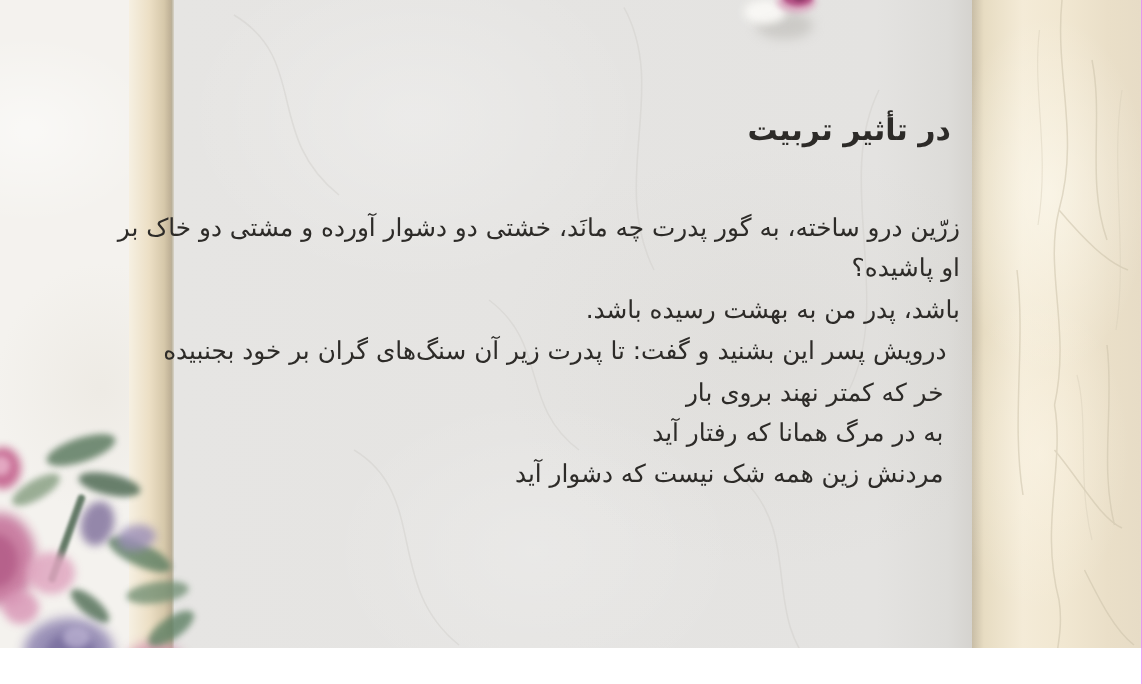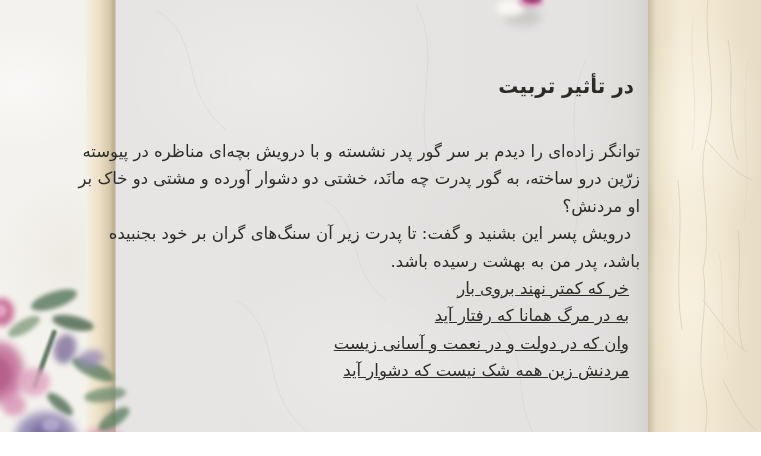--- a/index.html
+++ b/index.html
@@ -46,21 +46,21 @@
   .title{
     position:absolute;top:74px;right:6px;margin:0;
     font-size:20px;font-weight:bold;letter-spacing:0;
   }
   .lines{position:absolute;top:138px;right:0;left:-14px;}
   .line{
     height:27.4px;line-height:27.4px;font-size:16.5px;
     white-space:nowrap;text-align:right;
   }
   .line.indent{padding-right:9px;}
-  .line.verse{padding-right:11px;text-decoration:underline;}
+  .line.verse{padding-right:11px;}
   
   .bouquet{position:absolute;left:-10px;top:270px;width:150px;height:200px;z-index:2;}
   .topflower{position:absolute;left:486px;top:-8px;width:76px;height:40px;z-index:2;}
   .blob{position:absolute;border-radius:50%;}
 </style>
 </head>
 <body>
 
 <div class="stage">
 
@@ -127,25 +127,23 @@
     <div class="blob" style="left:40px;top:152px;width:34px;height:28px;background:#766b9c;filter:blur(3px);opacity:.8;"></div>
     <div class="blob" style="left:52px;top:148px;width:18px;height:14px;background:#c0b7d6;filter:blur(2px);opacity:.7;"></div>
     <div class="blob" style="left:92px;top:158px;width:42px;height:34px;background:#d393b2;filter:blur(4px);opacity:.85;"></div>
     <div class="blob" style="left:106px;top:142px;width:36px;height:14px;background:#5d7f63;filter:blur(2px);opacity:.8;transform:rotate(-35deg);"></div>
     <div class="blob" style="left:78px;top:184px;width:32px;height:18px;background:#b86f96;filter:blur(4px);opacity:.8;"></div>
   </div>
 
   <div class="text-col" dir="rtl">
     <h1 class="title">در تأثیر تربیت</h1>
     <div class="lines">
-      <div class="line">توانگر زاده‌ای را دیدم بر سر گور پدر نشسته و با درویش بچه‌ای مناظره در پیوسته</div>
       <div class="line">زرّین درو ساخته، به گور پدرت چه مانَد، خشتی دو دشوار آورده و مشتی دو خاک بر</div>
-      <div class="line">او مردنش؟</div>
+      <div class="line">او پاشیده؟</div>
+      <div class="line">باشد، پدر من به بهشت رسیده باشد.</div>
       <div class="line indent">درویش پسر این بشنید و گفت: تا پدرت زیر آن سنگ‌های گران بر خود بجنبیده</div>
-      <div class="line">باشد، پدر من به بهشت رسیده باشد.</div>
       <div class="line verse">خر که کمتر نهند بروی بار</div>
       <div class="line verse">به در مرگ همانا که رفتار آید</div>
-      <div class="line verse">وان که در دولت و در نعمت و آسانی زیست</div>
       <div class="line verse">مردنش زین همه شک نیست که دشوار آید</div>
     </div>
   </div>
 
 </div>
 
 </body></html>

